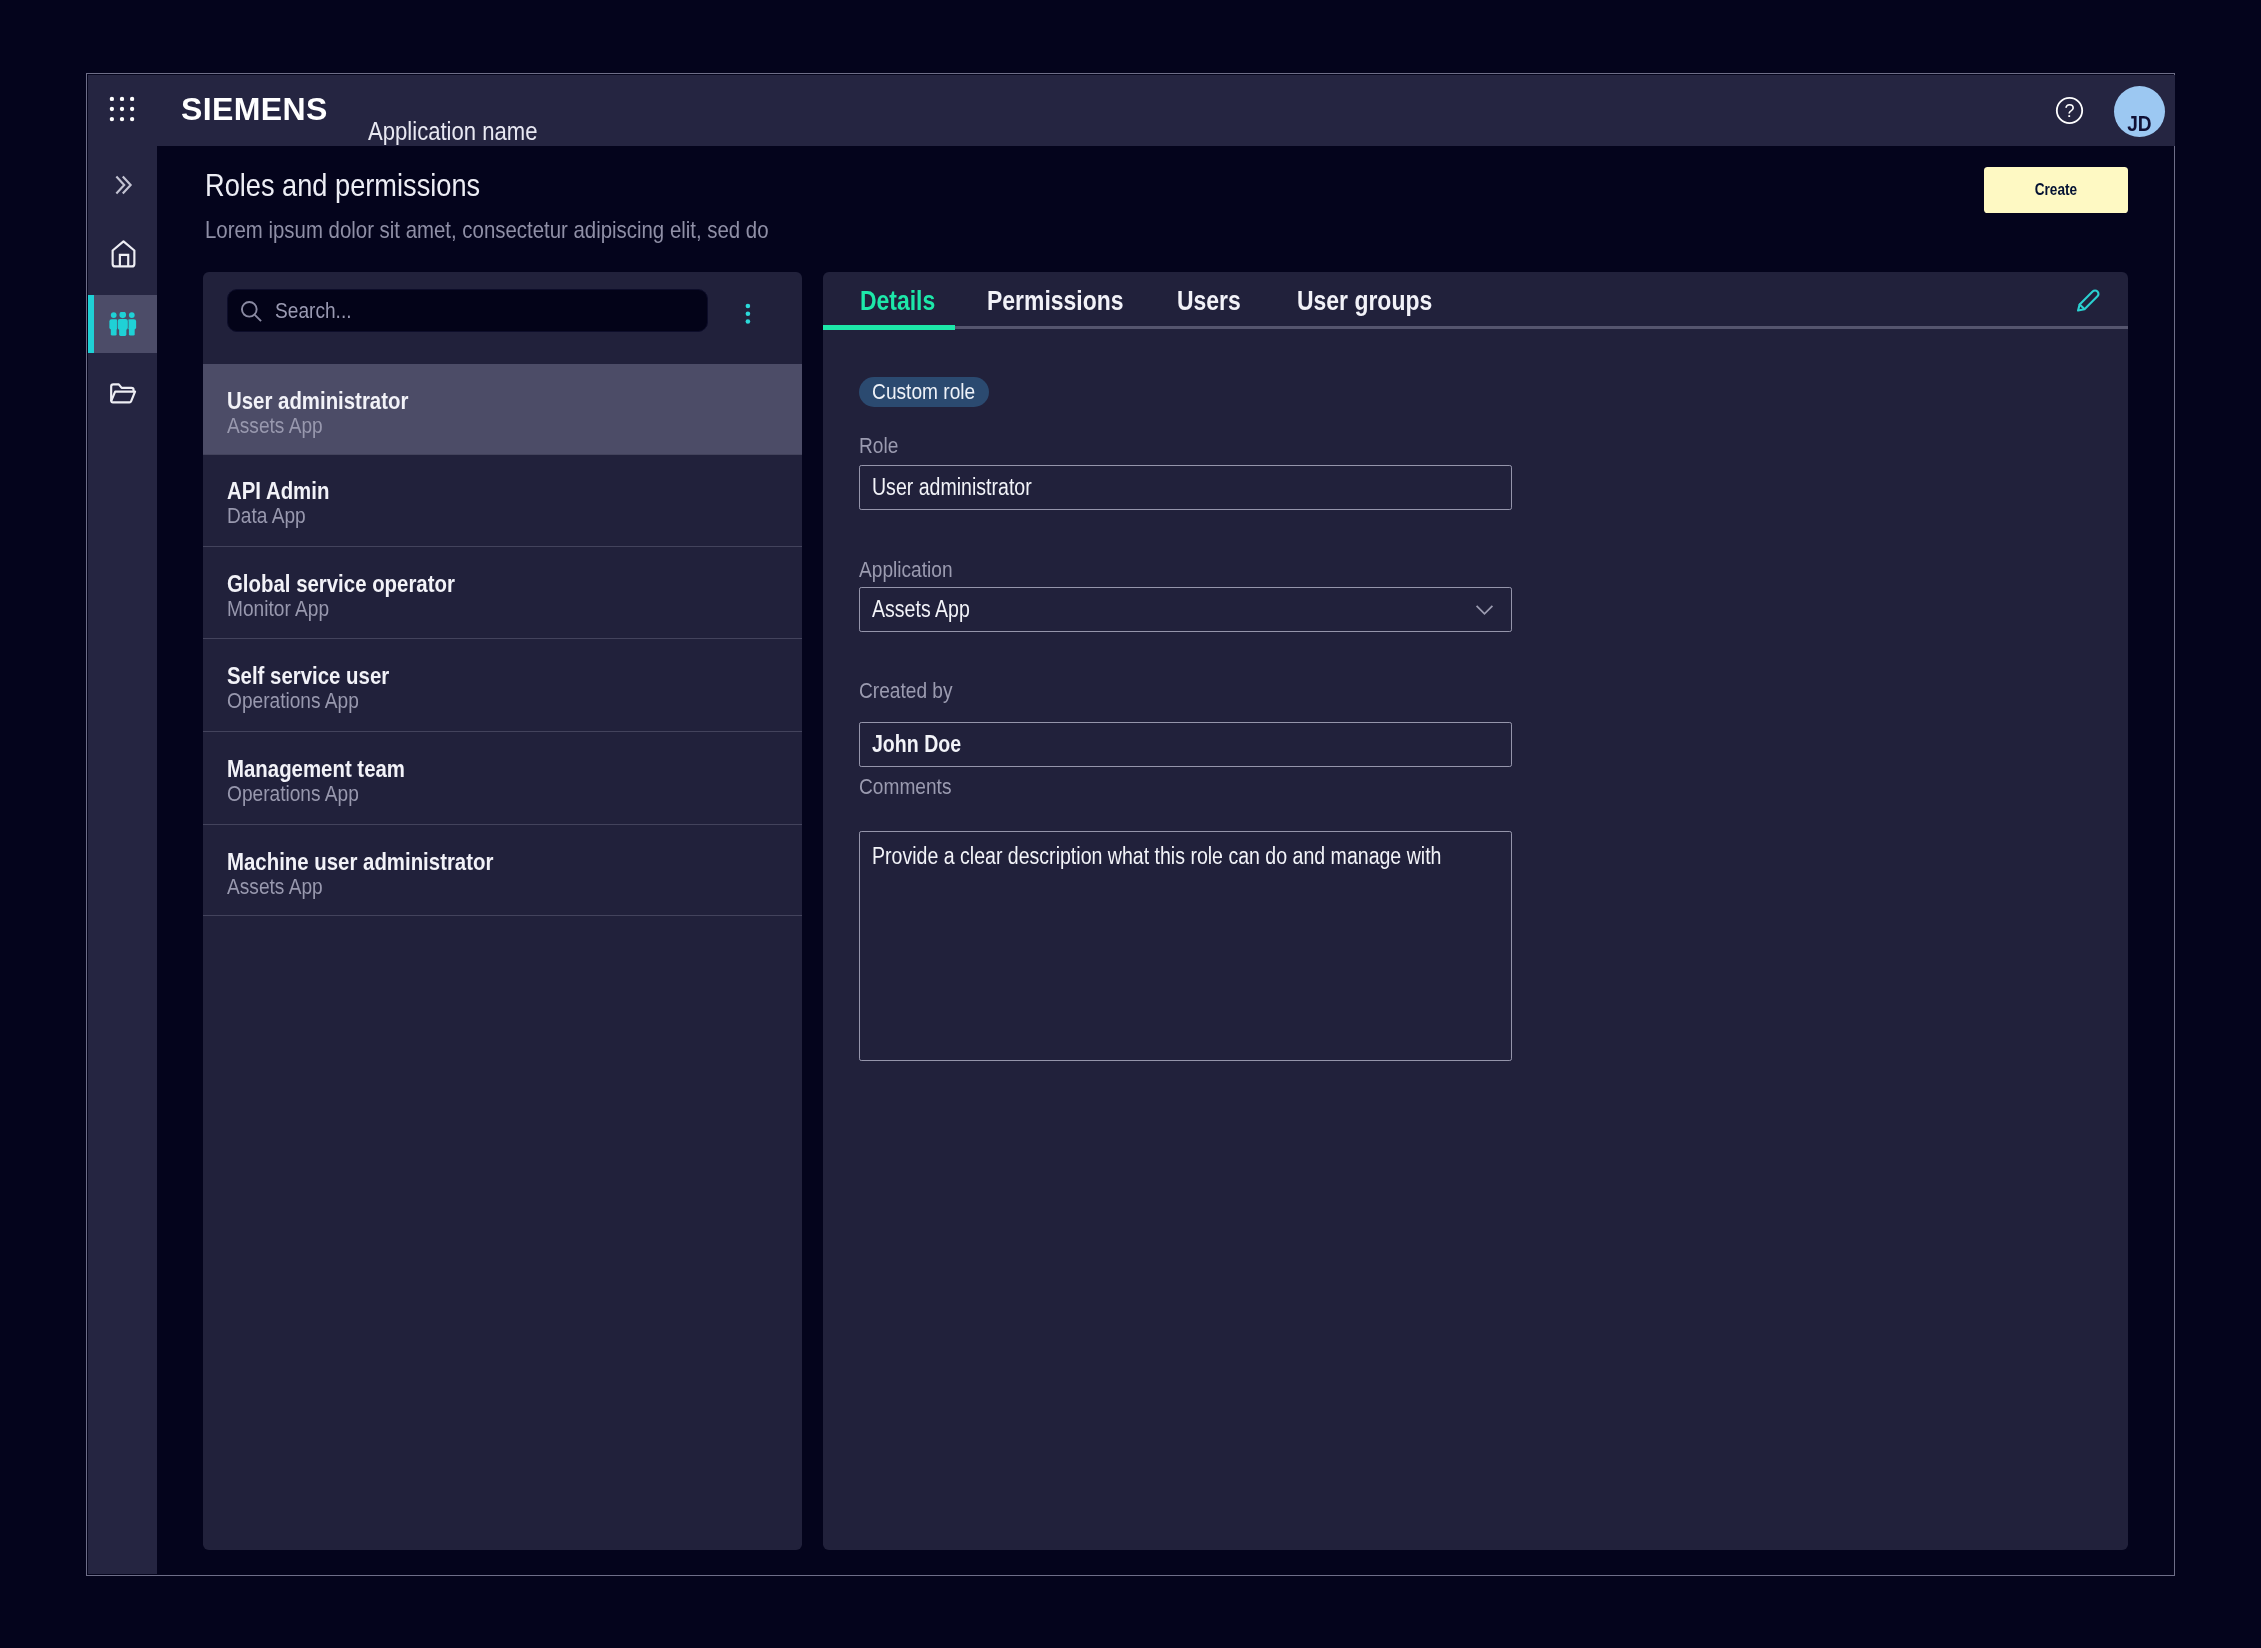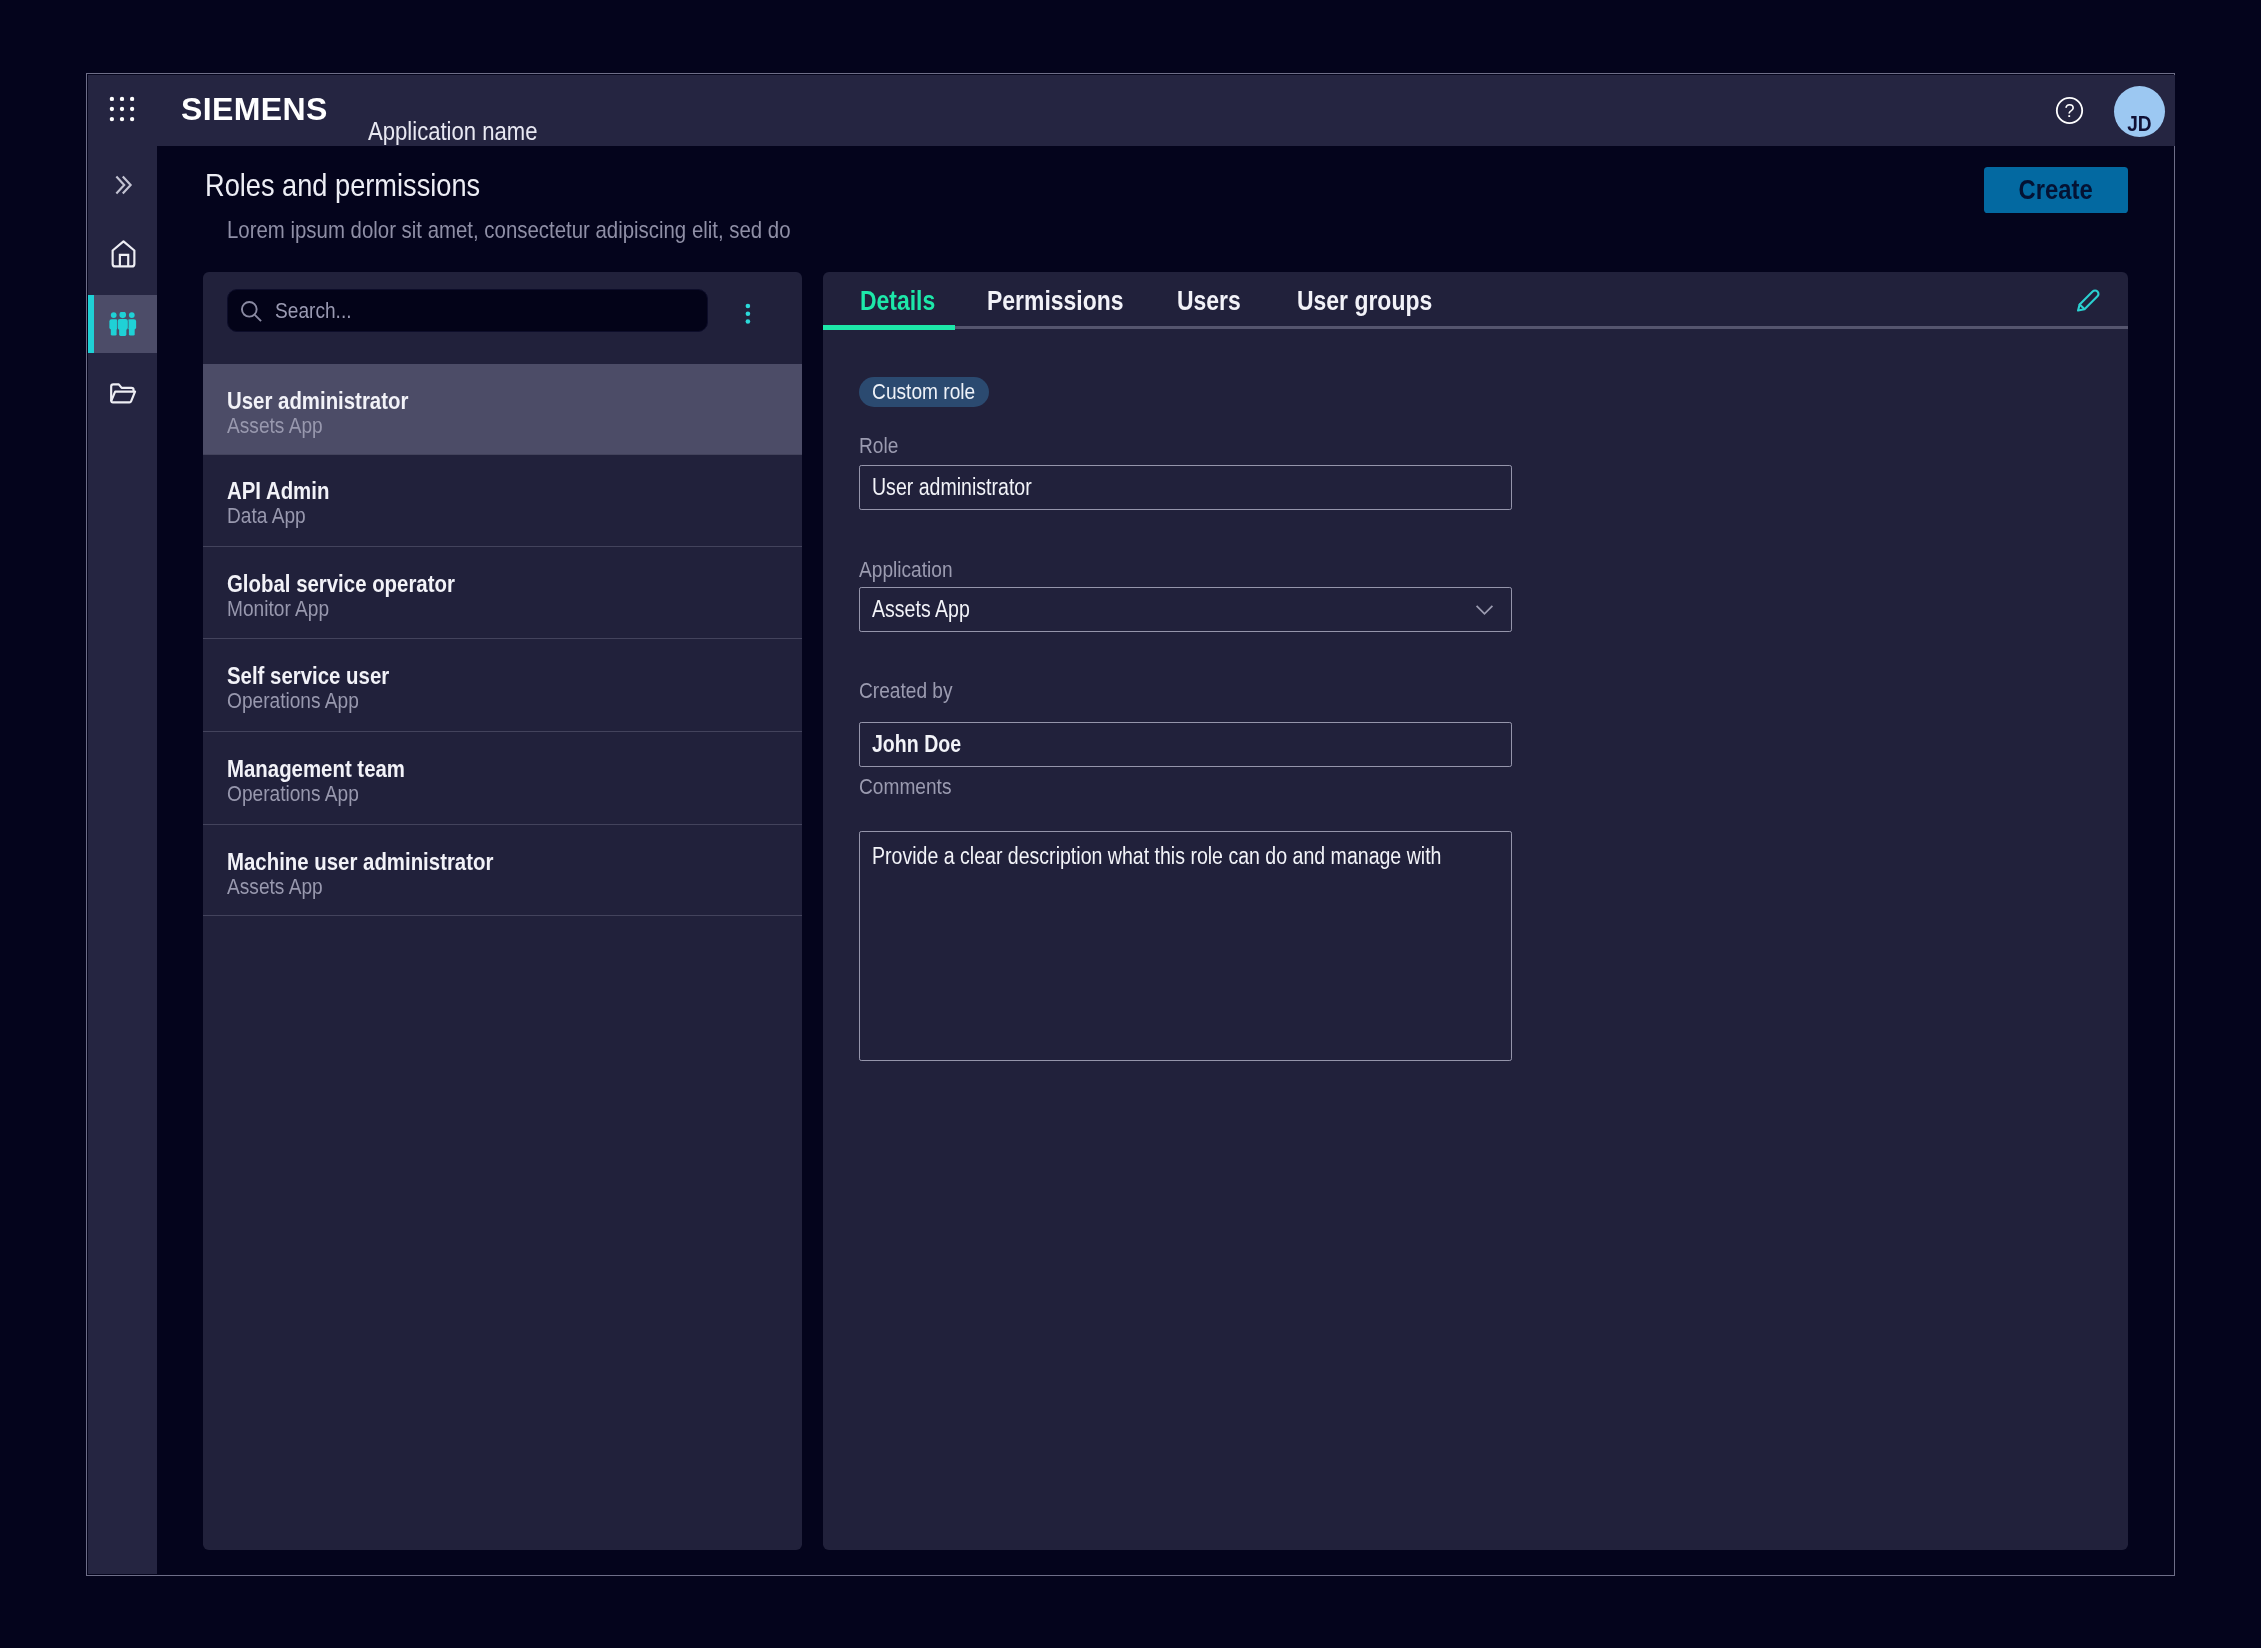--- a/index.html
+++ b/index.html
@@ -21,23 +21,23 @@
     display:flex; align-items:flex-end; justify-content:center; }
   #sidebar { position:absolute; left:88px; top:146px; width:70px; height:1428px; background:#252541; }
   .sideitem { position:absolute; width:70px; height:58px; left:88px;
     display:flex; align-items:center; justify-content:center; }
   #collapse { top:156px; }
   #homeitem { top:225px; }
   #peopleitem { top:295px; background:#4c4c68; border-left:6.5px solid #1fd1d6; padding-right:6.5px; }
   #folderitem { top:364px; }
   #content { position:absolute; left:157px; top:146px; width:2017px; height:1428px; background:#04041c; }
   h1 { position:absolute; left:205px; top:167px; font-size:32px; font-weight:400; color:#edeef5; }
-  #subtitle { position:absolute; left:205px; top:216px; font-size:24px; font-weight:400; color:#8f8fa6;margin-left:22px; }
-  #create { position:absolute; left:1984px; top:167px; width:144px; height:46px; background:#0369a1;
-    border-radius:3.6px; color:#041233; font-size:28px; font-weight:700;
+  #subtitle { position:absolute; left:205px; top:216px; font-size:24px; font-weight:400; color:#8f8fa6; }
+  #create { position:absolute; left:1984px; top:167px; width:144px; height:46px; background:#fef9c3;
+    border-radius:3.6px; color:#041233; font-size:16px; font-weight:700;
     display:flex; align-items:center; justify-content:center; }
   #listpanel { position:absolute; left:203px; top:272px; width:599px; height:1278px;
     background:#21213b; border-radius:5.8px; }
   #search { position:absolute; left:227px; top:289px; width:481px; height:43px; background:#030318;
     border:0.7px solid #0d0d2a; border-radius:10px; }
   #searchicon { position:absolute; left:239px; top:299px; }
   #searchtext { position:absolute; left:275px; top:298px; font-size:22.5px; color:#9a9ab2; }
   #kebab { position:absolute; left:745px; top:303px; }
   .row { position:absolute; left:203px; width:599px; height:92px; border-bottom:0.7px solid #43435c; }
   .row .t { position:absolute; left:24px; top:22.5px; font-size:24px; font-weight:700; color:#f2f2f8; }

